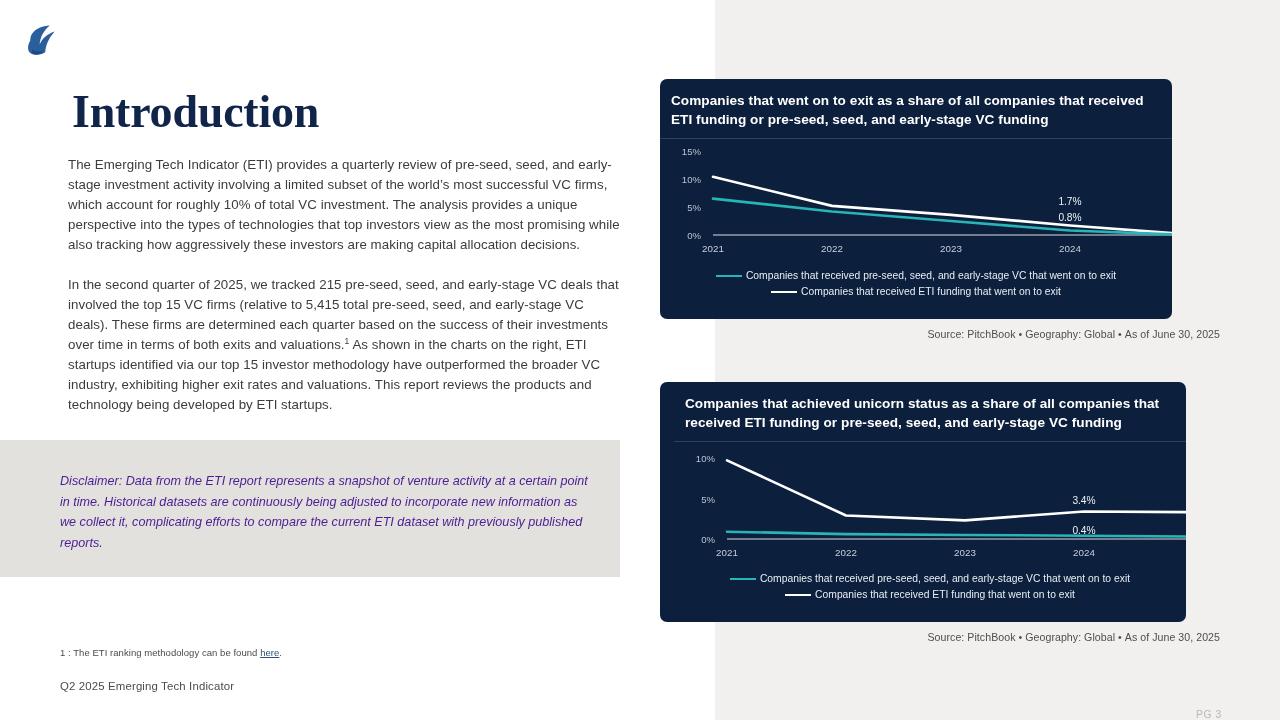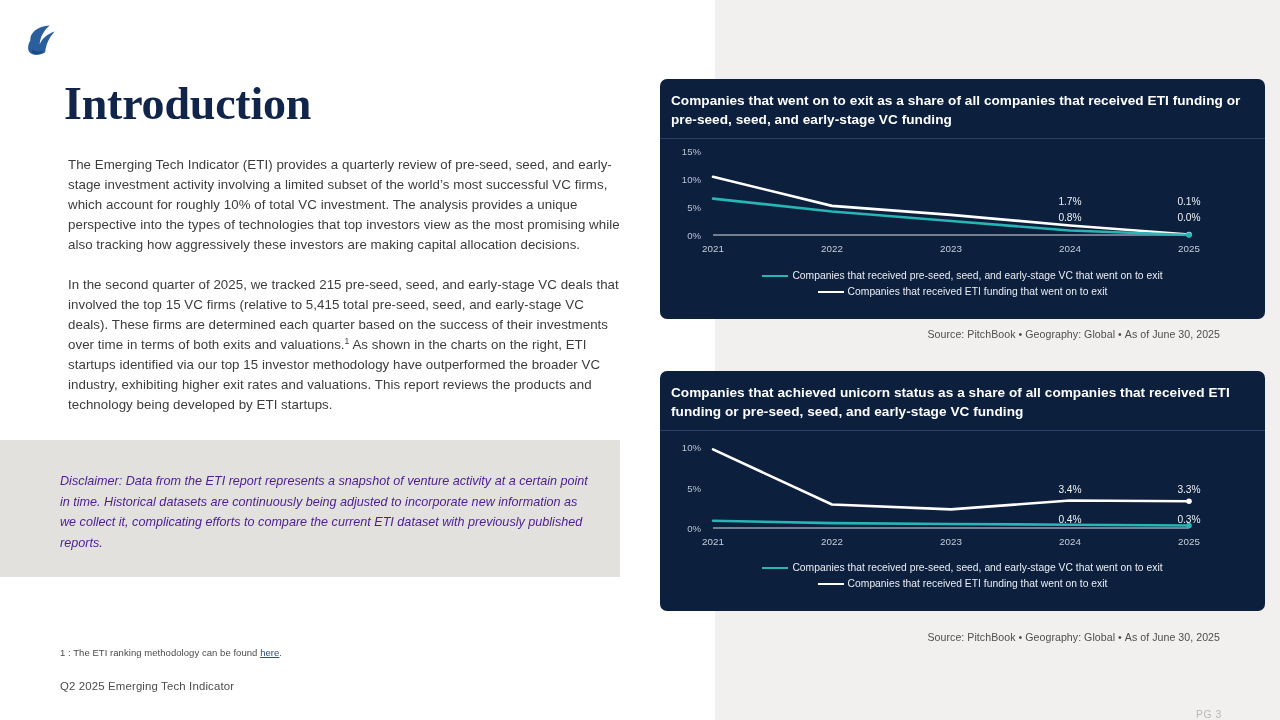--- a/index.html
+++ b/index.html
@@ -47,21 +47,21 @@
   #page-title {
     position: absolute;
     left: 60px;
     top: 72px;
     font-family: "Liberation Serif", serif;
     font-weight: bold;
     font-size: 46px;
     line-height: 56px;
     letter-spacing: -0.2px;
     color: #11244a;
-    margin: 4px;
+    margin: 12px;
   }
 
   
   .body-copy {
     position: absolute;
     left: 60px;
     width: 553px;
     font-size: 13.3px;
     line-height: 20px;
     color: #3c3c3c;
@@ -126,27 +126,27 @@
     font-size: 10.3px;
     color: #b9b7b3;
     letter-spacing: 0.6px;
     margin-top: 28px;
   }
 
   
   .chart-card {
     position: absolute;
     left: 660px;
-    width: 605px;
+    width: 512px;
     background: #0c1f3d;
     border-radius: 7px;
     overflow: hidden;
   }
   #chart-card-1 { top: 79px; height: 240px; }
-  #chart-card-2 { top: 371px; height: 240px; }
+  #chart-card-2 { top: 382px; height: 240px; padding-left: 14px; }
 
   .chart-header {
     padding: 12px 12px 9px 11px;
     border-bottom: 1px solid #2b4062;
   }
   .chart-header-title {
     font-size: 13.6px;
     font-weight: bold;
     line-height: 19px;
     color: #ffffff;

